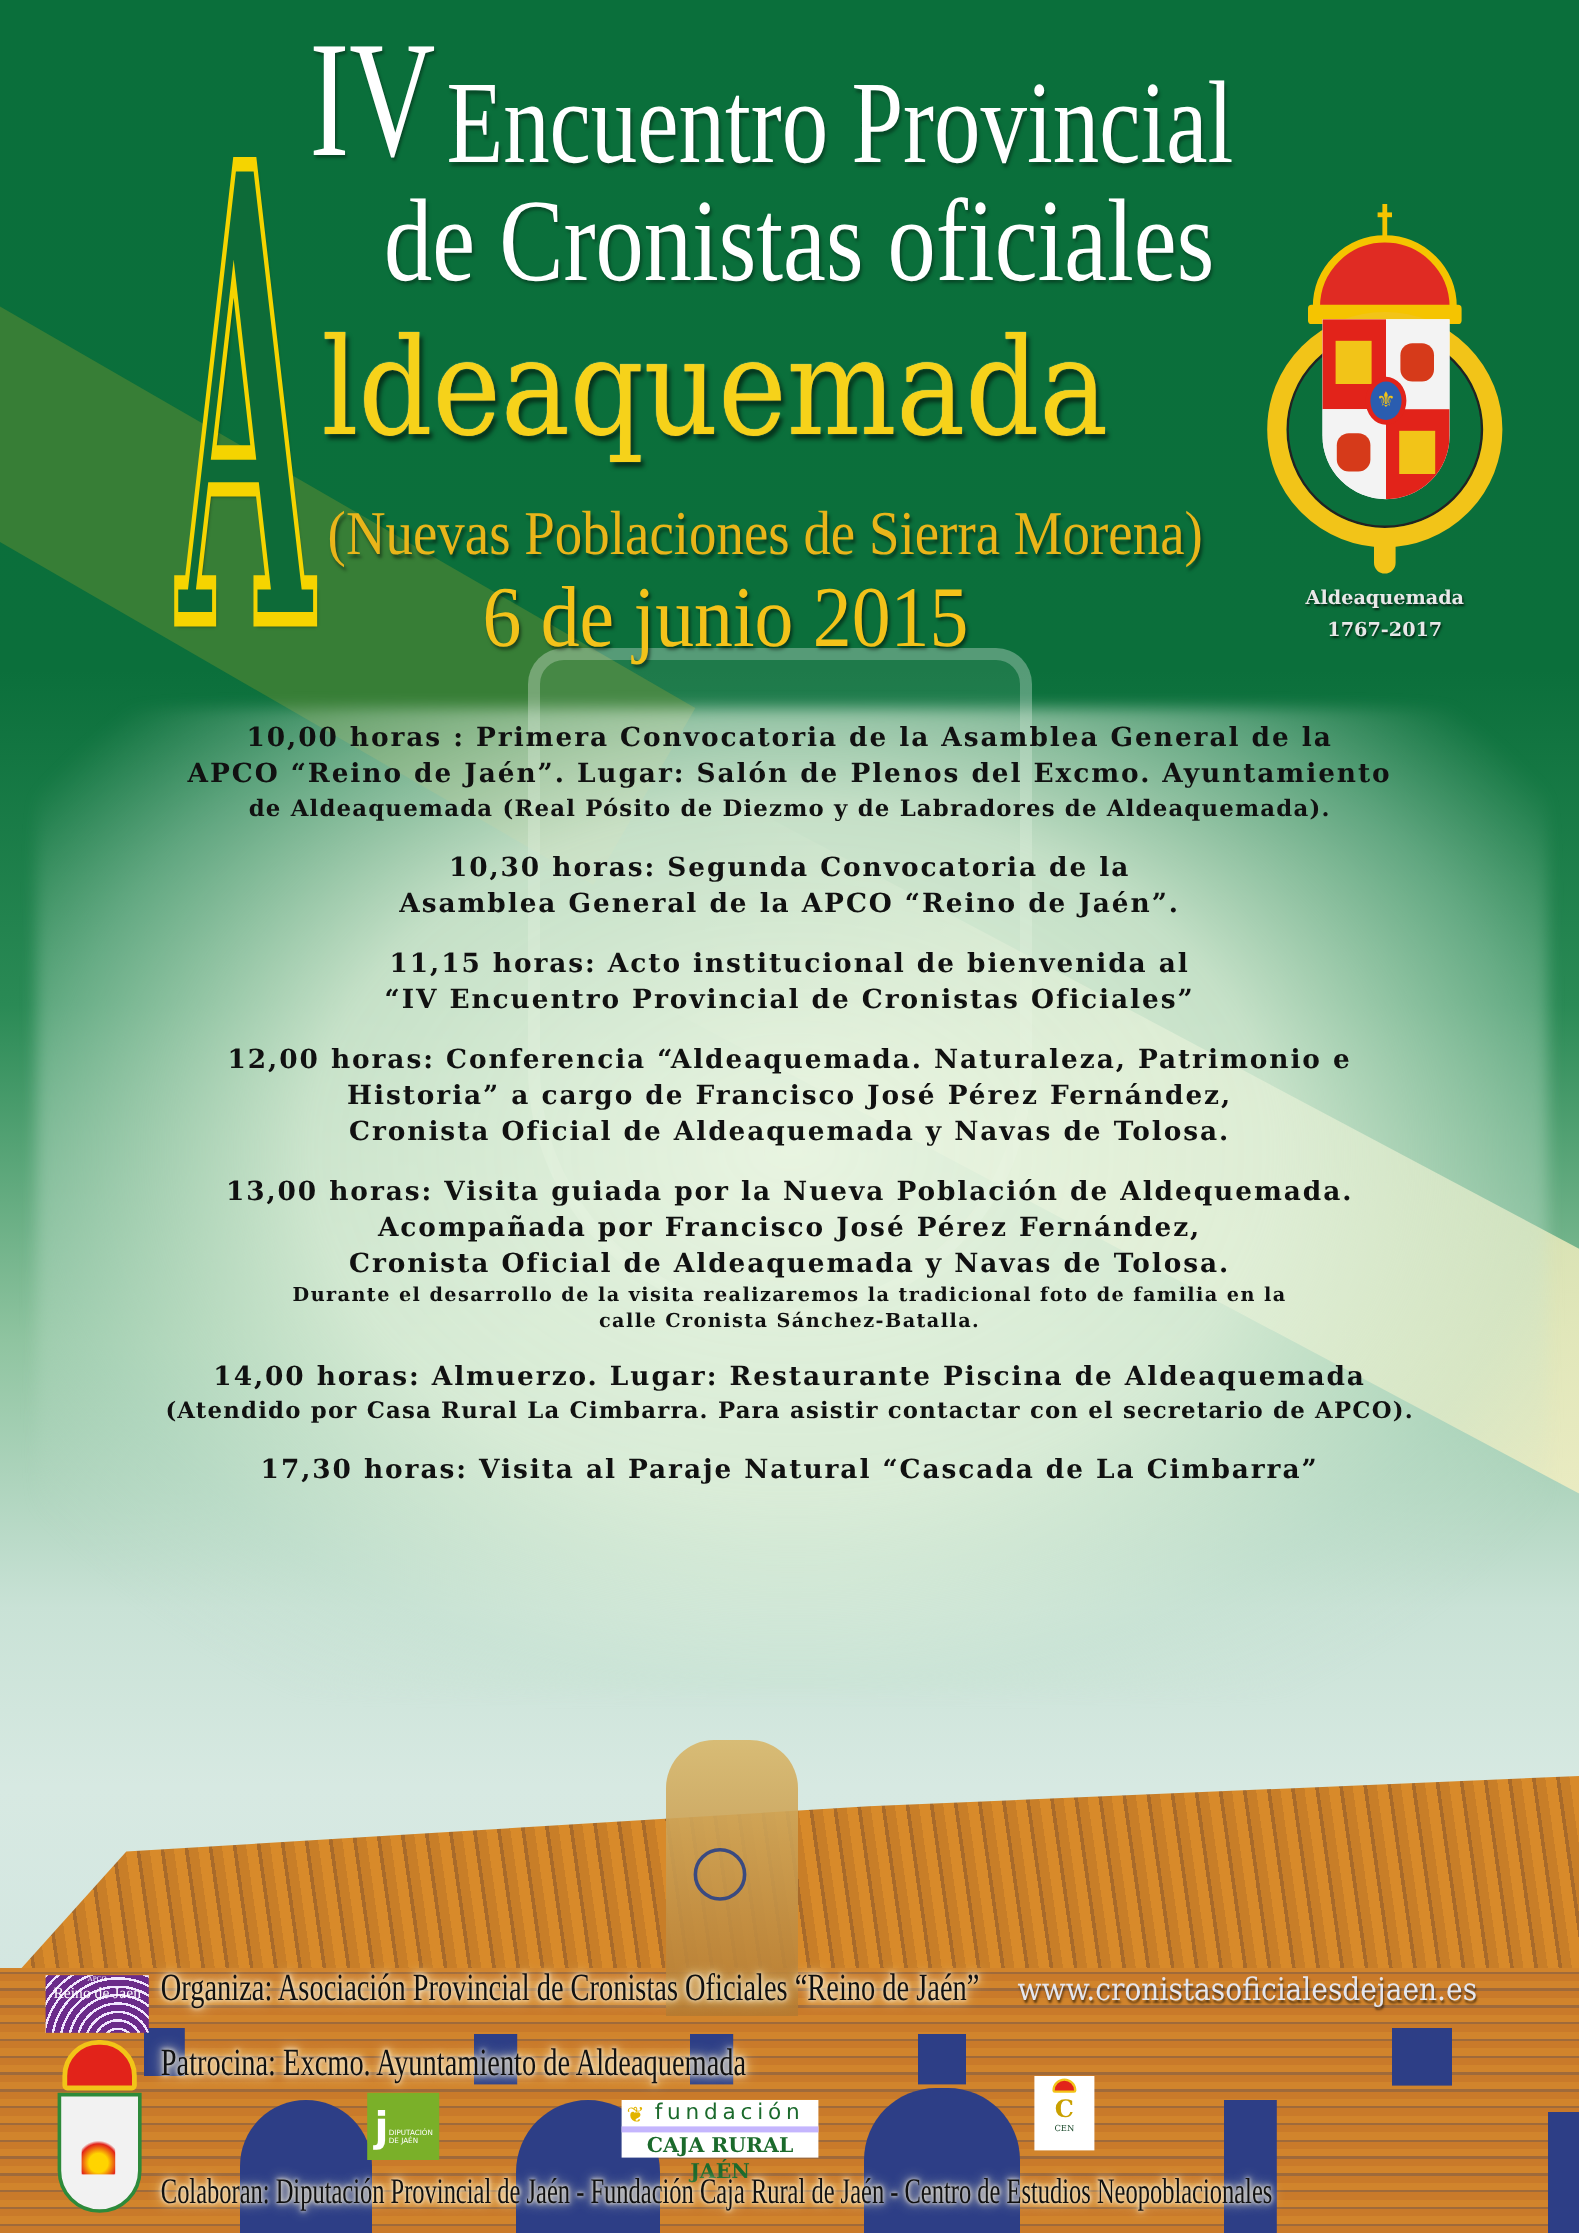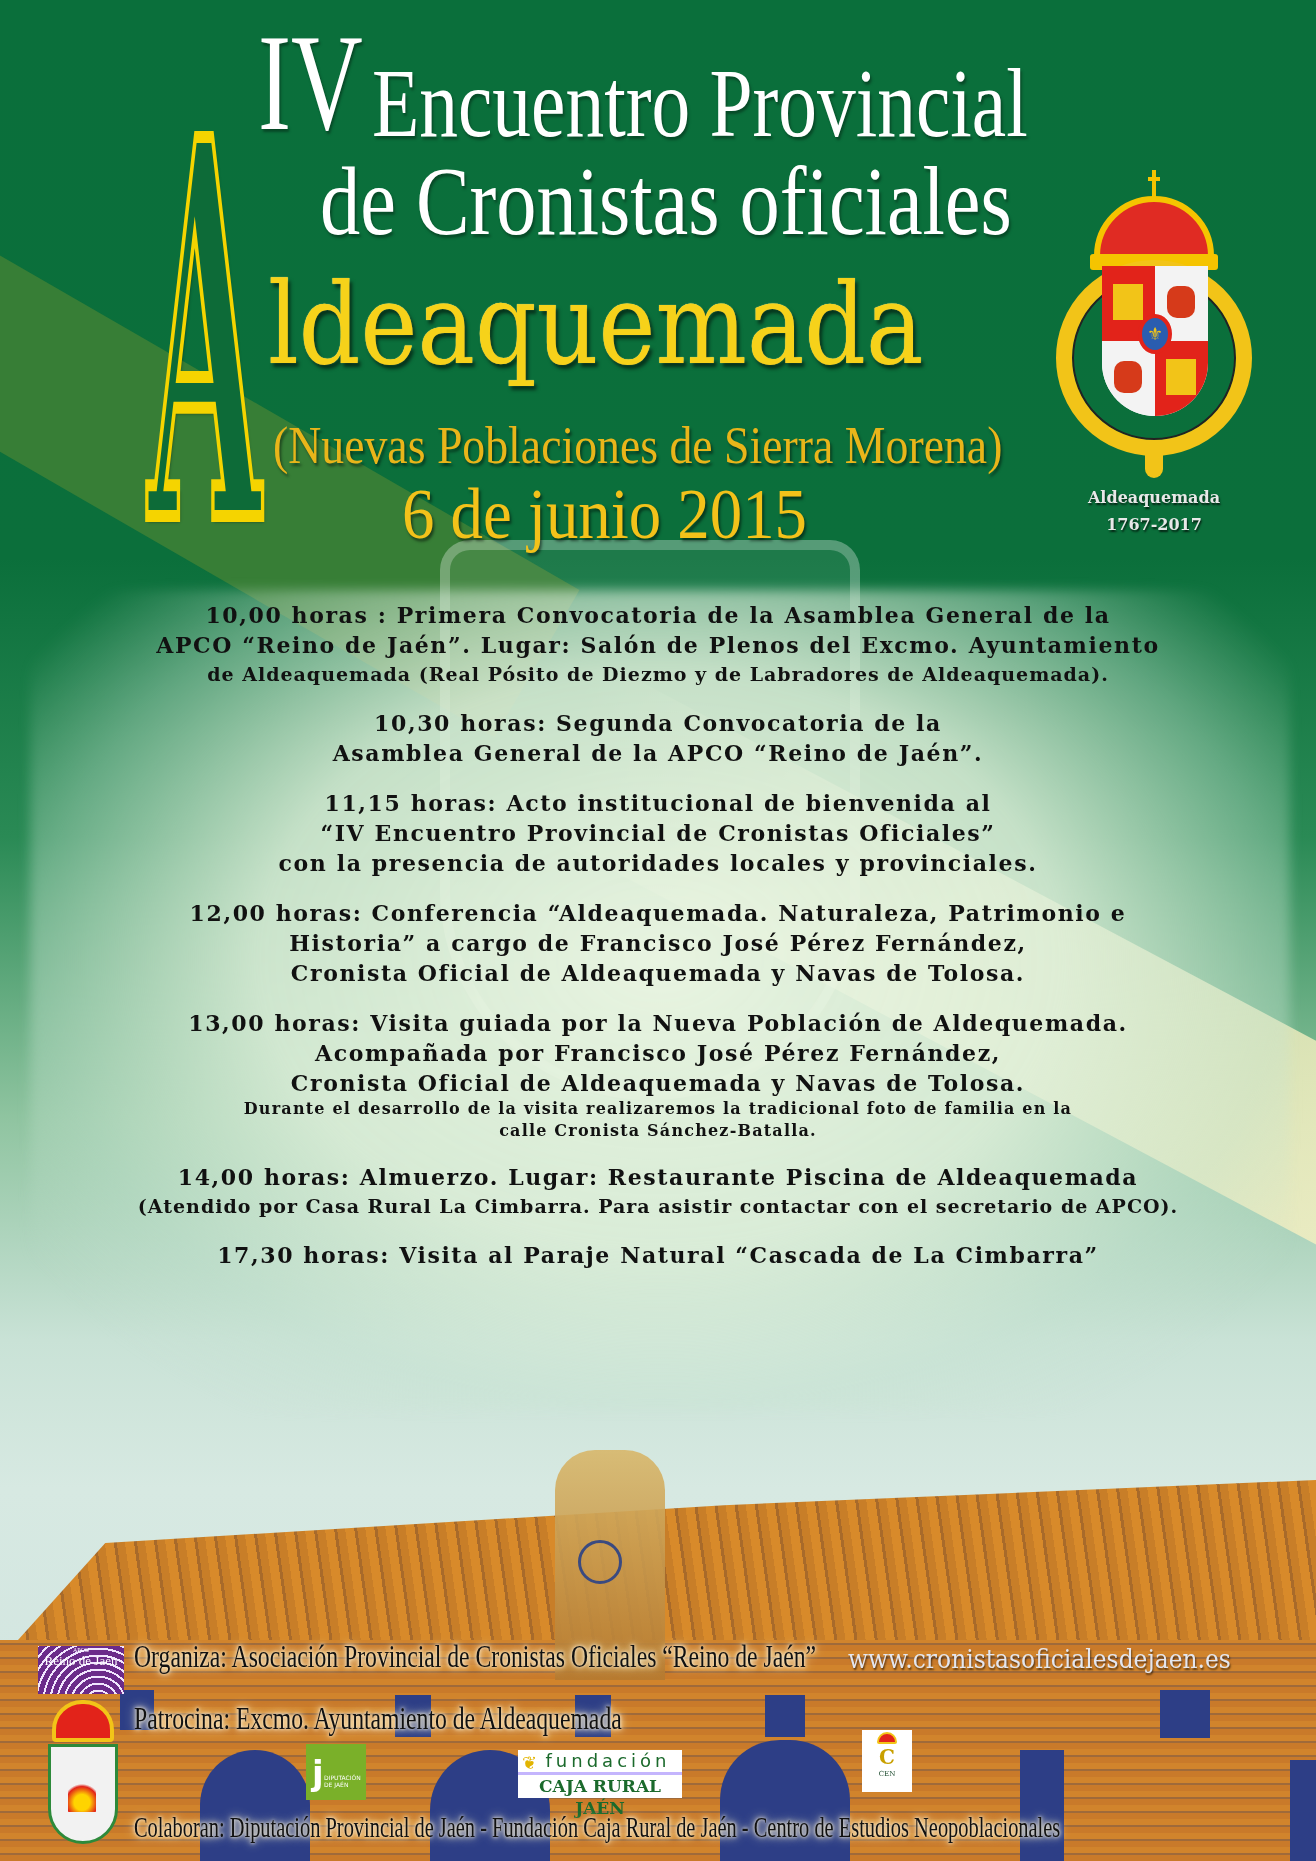--- a/index.html
+++ b/index.html
@@ -185,21 +185,21 @@
   .logo-town .tfire { position: absolute; left: 24px; top: 80px; width: 28px; height: 32px; background: radial-gradient(circle at 50% 70%, #ffd400 0 30%, #e2231a 60%, transparent 70%); }
   .logo-dip {
     position: absolute; left: 306px; top: 124px; width: 60px; height: 56px; background: #7ab029;
     color: #fff; font-family: "DejaVu Sans", sans-serif; font-size: 6px; padding: 30px 0 0 18px; line-height: 7px;
   }
   .logo-dip .j { position: absolute; left: 6px; top: 12px; font-size: 34px; font-weight: 700; line-height: 1; }
   .logo-caja {
     position: absolute; left: 518px; top: 130px; width: 164px; height: 48px; background: #fff;
     font-family: "DejaVu Sans", sans-serif; text-align: center;
   }
-  .logo-caja .f { font-size: 18px; letter-spacing: 4px; color: #1b6a2c; line-height: 22px; padding-left: 16px; border-bottom: 3px solid #c4b5fd; }
+  .logo-caja .f { font-size: 18px; letter-spacing: 4px; color: #1b6a2c; line-height: 22px; padding-left: 16px; border-bottom: 5px solid #c4b5fd; }
   .logo-caja .c { font-family: "DejaVu Serif", serif; font-weight: 700; font-size: 17px; color: #1b6a2c; line-height: 22px; }
   .logo-caja .wheat { position: absolute; left: 4px; top: 2px; color: #e2b400; font-size: 18px; }
   .logo-cen {
     position: absolute; left: 862px; top: 110px; width: 50px; height: 62px; background: #fff;
     font-family: "DejaVu Serif", serif; font-size: 7px; text-align: center; color: #1b4a2c;
   }
   .logo-cen .cc { font-size: 20px; font-weight: 700; color: #c9a000; line-height: 26px; padding-top: 14px; }
   .logo-cen .cr { position: absolute; left: 15px; top: 2px; width: 20px; height: 12px; background: #e2231a; border-radius: 10px 10px 2px 2px; border: 2px solid #f2c418; }
 </style>
 </head>
@@ -270,21 +270,20 @@
         <div class="line">APCO “Reino de Jaén”.  Lugar:  Salón  de  Plenos  del  Excmo.  Ayuntamiento</div>
         <div class="line med">de  Aldeaquemada (Real  Pósito  de  Diezmo y de Labradores de Aldeaquemada).</div>
       </div>
       <div class="event">
         <div class="line">10,30 horas: Segunda Convocatoria  de  la</div>
         <div class="line">Asamblea  General  de la APCO “Reino de Jaén”.</div>
       </div>
       <div class="event">
         <div class="line">11,15   horas:  Acto  institucional  de  bienvenida  al</div>
         <div class="line">“IV  Encuentro Provincial  de  Cronistas  Oficiales”</div>
-        <div class="line">con la presencia de autoridades locales y provinciales.</div>
       </div>
       <div class="event">
         <div class="line">12,00  horas: Conferencia  “Aldeaquemada.  Naturaleza,  Patrimonio  e</div>
         <div class="line">Historia”  a  cargo  de  Francisco José Pérez Fernández,</div>
         <div class="line">Cronista Oficial de Aldeaquemada y Navas de Tolosa.</div>
       </div>
       <div class="event">
         <div class="line">13,00  horas:  Visita  guiada  por  la  Nueva  Población  de  Aldequemada.</div>
         <div class="line">Acompañada  por Francisco José Pérez Fernández,</div>
         <div class="line">Cronista Oficial de Aldeaquemada y Navas de Tolosa.</div>

